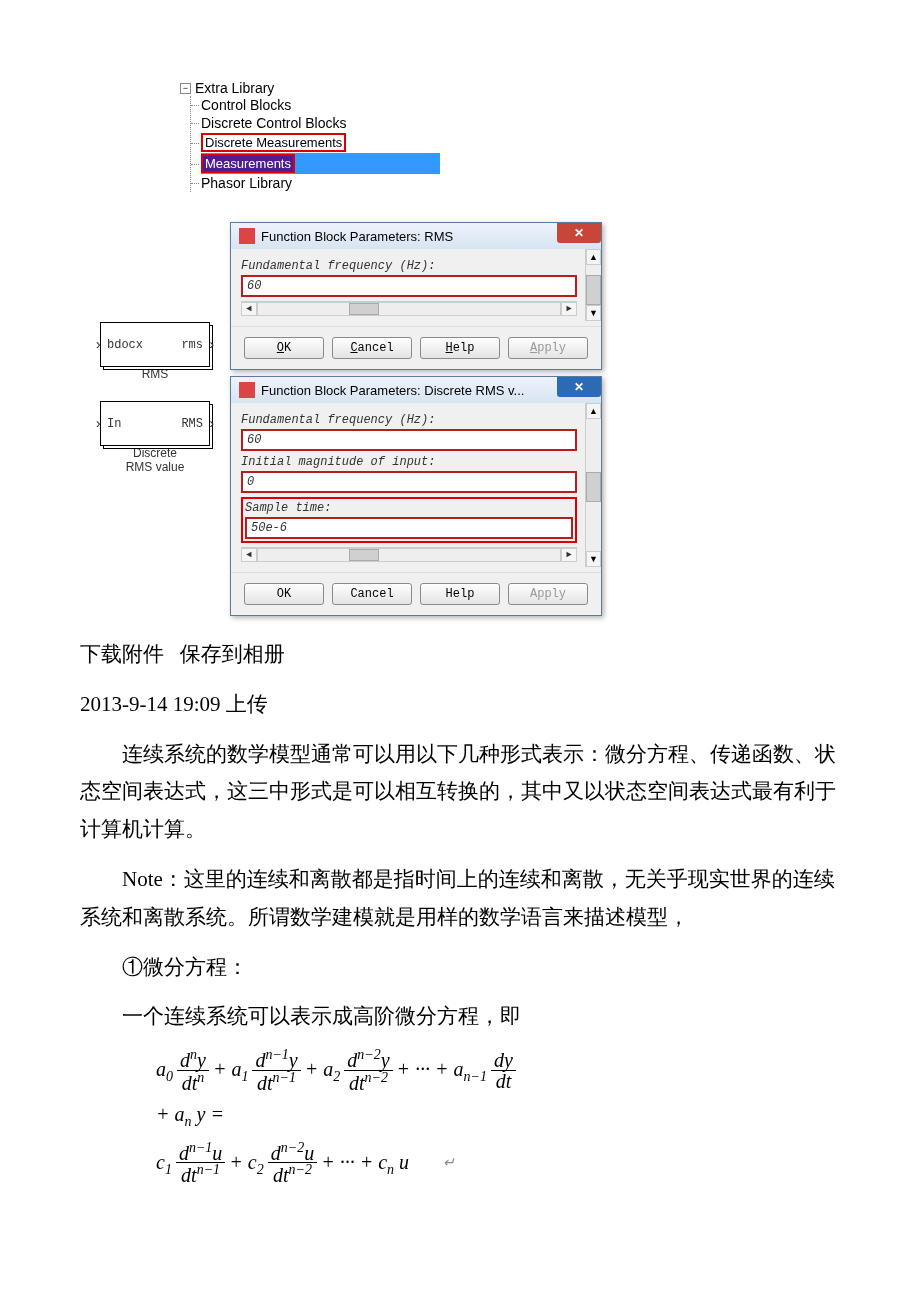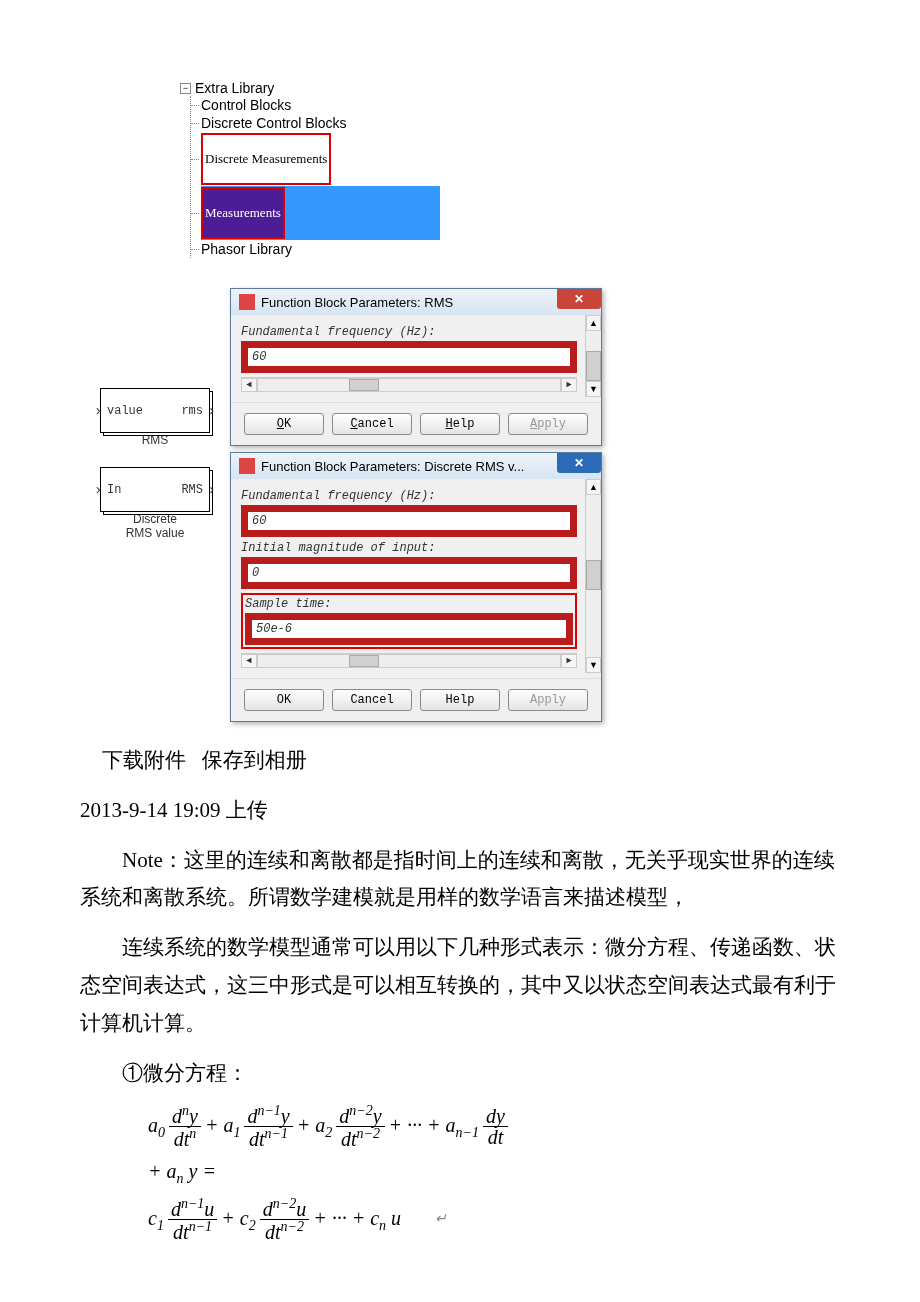--- a/index.html
+++ b/index.html
@@ -50,24 +50,23 @@
     width: 8px;
     border-top: 1px dotted #888;
   }
   .tree-item.highlighted {
     background: #3399ff;
     color: #fff;
     padding-right: 50px;
   }
   .red-box-text {
     border: 2px solid #d00;
-    padding: 16px 2px;
+    padding: 0px 2px;
     display: inline-block;
     font-size: 13px;
-    font-family: Liberation Serif, serif;
   }
   .tree-item.highlighted .red-box-text {
     background: #4c1d95;
   }
   .minus-box {
     width: 11px; height: 11px;
     border: 1px solid #888;
     display: inline-flex;
     align-items: center;
     justify-content: center;
@@ -157,21 +156,21 @@
   .win-body {
     padding: 6px 10px 10px;
     font-family: "Courier New", monospace;
     font-size: 12px;
     color: #333;
     font-style: italic;
   }
   .win-body .lbl { margin: 4px 0 2px; }
   .win-body .field {
     background: #fff;
-    border: 7px solid #b91c1c;
+    border: 2px solid #b91c1c;
     padding: 2px 4px;
     width: 100%;
     font-family: "Courier New", monospace;
     font-size: 12px;
   }
   .win-scroll {
     display: flex;
     border-top: 1px solid #ccc;
     margin-top: 4px;
   }
@@ -233,21 +232,20 @@
     padding: 0 80px;
     font-size: 21px;
     line-height: 1.8;
   }
   .text-section p { margin: 12px 0; }
   .indent { text-indent: 2em; }
   .watermark-row {
     display: flex;
     align-items: center;
     gap: 10px;
-    margin-left: 22px;
   }
   .watermark {
     font-size: 36px;
     color: #d8d8d8;
     font-family: Arial, sans-serif;
     letter-spacing: 1px;
     white-space: nowrap;
   }
   .watermark .small { font-size: 20px; }
   .eq-img {
@@ -255,21 +253,21 @@
     width: 440px;
   }
   .eq {
     font-family: "Times New Roman", serif;
     font-size: 20px;
     font-style: italic;
     display: flex;
     align-items: center;
     flex-wrap: wrap;
     gap: 4px;
-    margin: 6px 8px;
+    margin: 6px 16px;
   }
   .frac {
     display: inline-flex;
     flex-direction: column;
     align-items: center;
     font-size: 20px;
     line-height: 1;
     vertical-align: middle;
   }
   .frac .num { border-bottom: 1px solid #000; padding: 0 3px; }
@@ -310,21 +308,21 @@
       </div>
     </div>
   </div>
 
   <div class="lower-ui">
 
     <div class="block-col">
       <div>
         <div class="sim-block">
           <span class="port-l">›</span>
-          <span>value</span>
+          <span>bdocx</span>
           <span>rms</span>
           <span class="port-r">›</span>
         </div>
         <div class="block-label">RMS</div>
       </div>
       <div>
         <div class="sim-block">
           <span class="port-l">›</span>
           <span>In</span>
           <span>RMS</span>
@@ -414,26 +412,27 @@
   <div class="watermark-row">
     <div>
       <span>下载附件</span>
       &nbsp;
       <span>保存到相册</span>
     </div>
   </div>
   <p>2013-9-14 19:09 上传</p>
 
 
+  <p class="indent">连续系统的数学模型通常可以用以下几种形式表示：微分方程、传递函数、状态空间表达式，这三中形式是可以相互转换的，其中又以状态空间表达式最有利于计算机计算。</p>
+
   <p class="indent">Note：这里的连续和离散都是指时间上的连续和离散，无关乎现实世界的连续系统和离散系统。所谓数学建模就是用样的数学语言来描述模型，</p>
 
-  <p class="indent">连续系统的数学模型通常可以用以下几种形式表示：微分方程、传递函数、状态空间表达式，这三中形式是可以相互转换的，其中又以状态空间表达式最有利于计算机计算。</p>
-
   <p class="indent">①微分方程：</p>
 
+  <p class="indent">一个连续系统可以表示成高阶微分方程，即</p>
 
   <div class="eq-img">
     <div class="eq">
       <span>a<sub>0</sub></span>
       <span class="frac">
           <span class="num">d<sup>n</sup>y</span>
           <span class="den">dt<sup>n</sup></span>
         </span>
       <span>+ a<sub>1</sub></span>
       <span class="frac">

